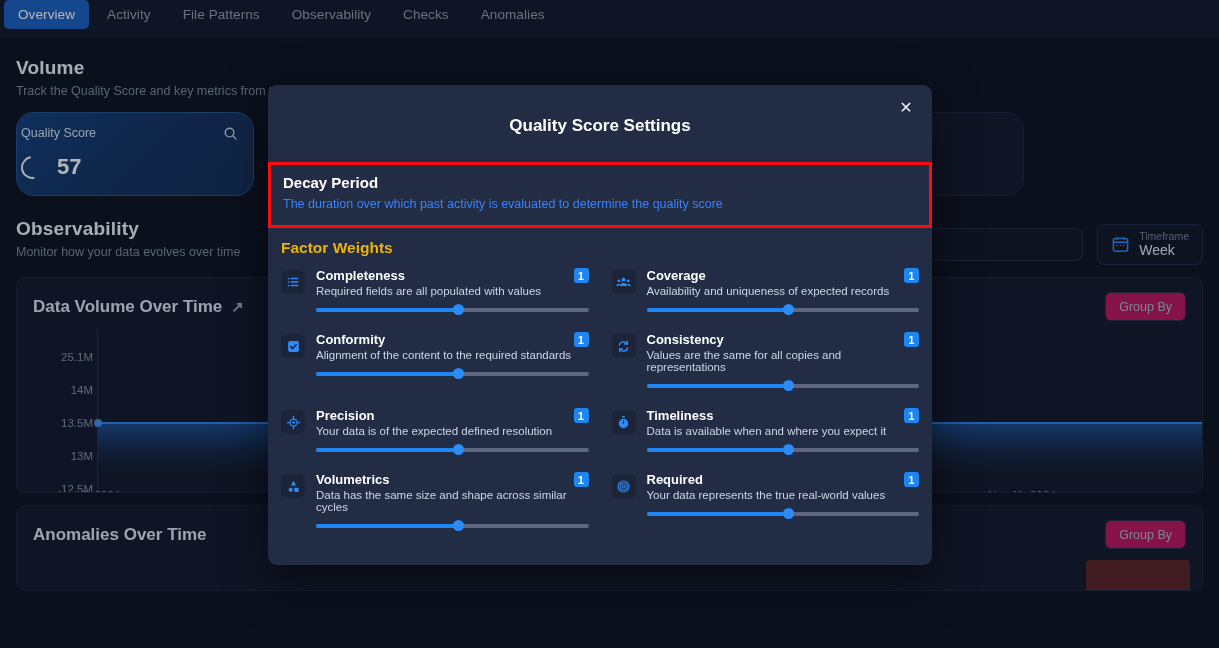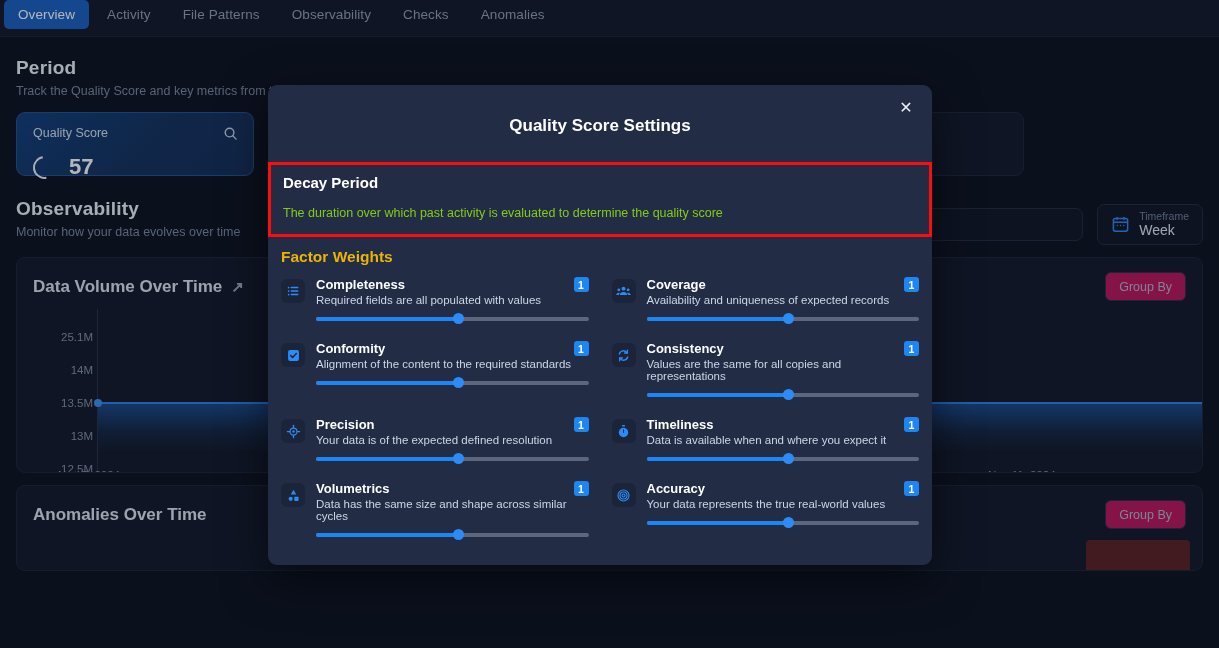--- a/index.html
+++ b/index.html
@@ -28,21 +28,21 @@
   
   .page { position: absolute; top: 37px; left: 0; width: 1219px; height: 611px; background: #0d1321; }
 
   .section-pad { padding: 20px 16px 0 16px; }
   .sec-title { font-size: 19px; font-weight: 700; color: #eef2f8; letter-spacing: .2px; }
   .sec-sub { font-size: 12.5px; color: #7c8ba3; margin-top: 5px; }
 
   
   .cards-row { display: flex; gap: 18px; margin-top: 14px; }
   .card {
-    height: 64px; border-radius: 9px; padding: 13px 16px;
+    height: 84px; border-radius: 18px; padding: 13px 4px;
     border: 1px solid #1e2942; position: relative;
   }
   .card-qs {
     width: 238px;
     background: linear-gradient(135deg, #12407e 0%, #15335f 55%, #15305a 100%);
     border: 1px solid #25538f;
   }
   .card-plain { width: 238px; background: #131b2c; }
   .card-label { font-size: 12.5px; color: #c3cedd; }
   .card-qs .card-label { color: #d6e2f1; }
@@ -118,21 +118,21 @@
     display: flex; align-items: center; justify-content: center;
     color: #e9eef7; font-size: 16px; line-height: 1;
   }
 
   
   .decay {
     margin-top: 26px; border: 3px solid #fb0d0d; background: #222c45;
     padding: 9px 12px 14px 12px; position: relative;
   }
   .decay-title { font-size: 15px; font-weight: 700; color: #ffffff; }
-  .decay-sub { font-size: 12.5px; color: #84cc16; margin-top: 15px; }
+  .decay-sub { font-size: 12.5px; color: #3b82f6; margin-top: 6px; }
 
   .dslider { position: relative; margin-top: 14px; height: 12px; }
   .dtrack { position: absolute; left: 0; right: 0; top: 4px; height: 4px; background: #1d7ff0; border-radius: 2px; }
   .dticks { position: absolute; left: 0; right: 0; top: 3px; height: 6px; display: flex; justify-content: space-between; }
   .dticks i { width: 2px; height: 6px; background: rgba(255,255,255,.45); display: block; }
   .dthumb {
     position: absolute; right: -1px; top: -1px; width: 13px; height: 13px;
     border-radius: 50%; background: #2d8bf5; border: 1px solid #6fb3ff;
   }
   .dbadge {
@@ -182,21 +182,21 @@
     <div class="tab">Activity</div>
     <div class="tab">File Patterns</div>
     <div class="tab">Observability</div>
     <div class="tab">Checks</div>
     <div class="tab">Anomalies</div>
   </div>
 
   <div class="page">
 
     <div class="section-pad">
-      <div class="sec-title">Period</div>
+      <div class="sec-title">Volume</div>
       <div class="sec-sub">Track the Quality Score and key metrics from th</div>
 
       <div class="cards-row">
         <div class="card card-qs">
           <div class="card-label">Quality Score</div>
           <div class="mag">
             <svg width="15" height="15" viewBox="0 0 16 16" fill="none" stroke="#cbd8e8" stroke-width="1.5">
               <circle cx="7" cy="7" r="4.6"></circle>
                 <line x1="10.4" y1="10.4" x2="14" y2="14" stroke-linecap="round"></line>
             </svg>
@@ -472,21 +472,21 @@
       <div class="factor">
         <div class="f-icon">
           <svg width="15" height="15" viewBox="0 0 18 18" fill="none" stroke="#2d8bf5" stroke-width="1.4">
             <circle cx="9" cy="9" r="6.6"></circle>
               <circle cx="9" cy="9" r="4.2"></circle>
               <circle cx="9" cy="9" r="1.8"></circle>
           </svg>
         </div>
         <div class="f-body">
           <div class="f-top">
-            <div class="f-name">Accuracy</div>
+            <div class="f-name">Required</div>
             <div class="f-badge">1</div>
           </div>
           <div class="f-desc">Your data represents the true real-world values</div>
           <div class="f-slider">
             <div class="f-track"></div>
             <div class="f-fill" style="width:52%"></div>
             <div class="f-thumb" style="left:52%"></div>
           </div>
         </div>
       </div>

